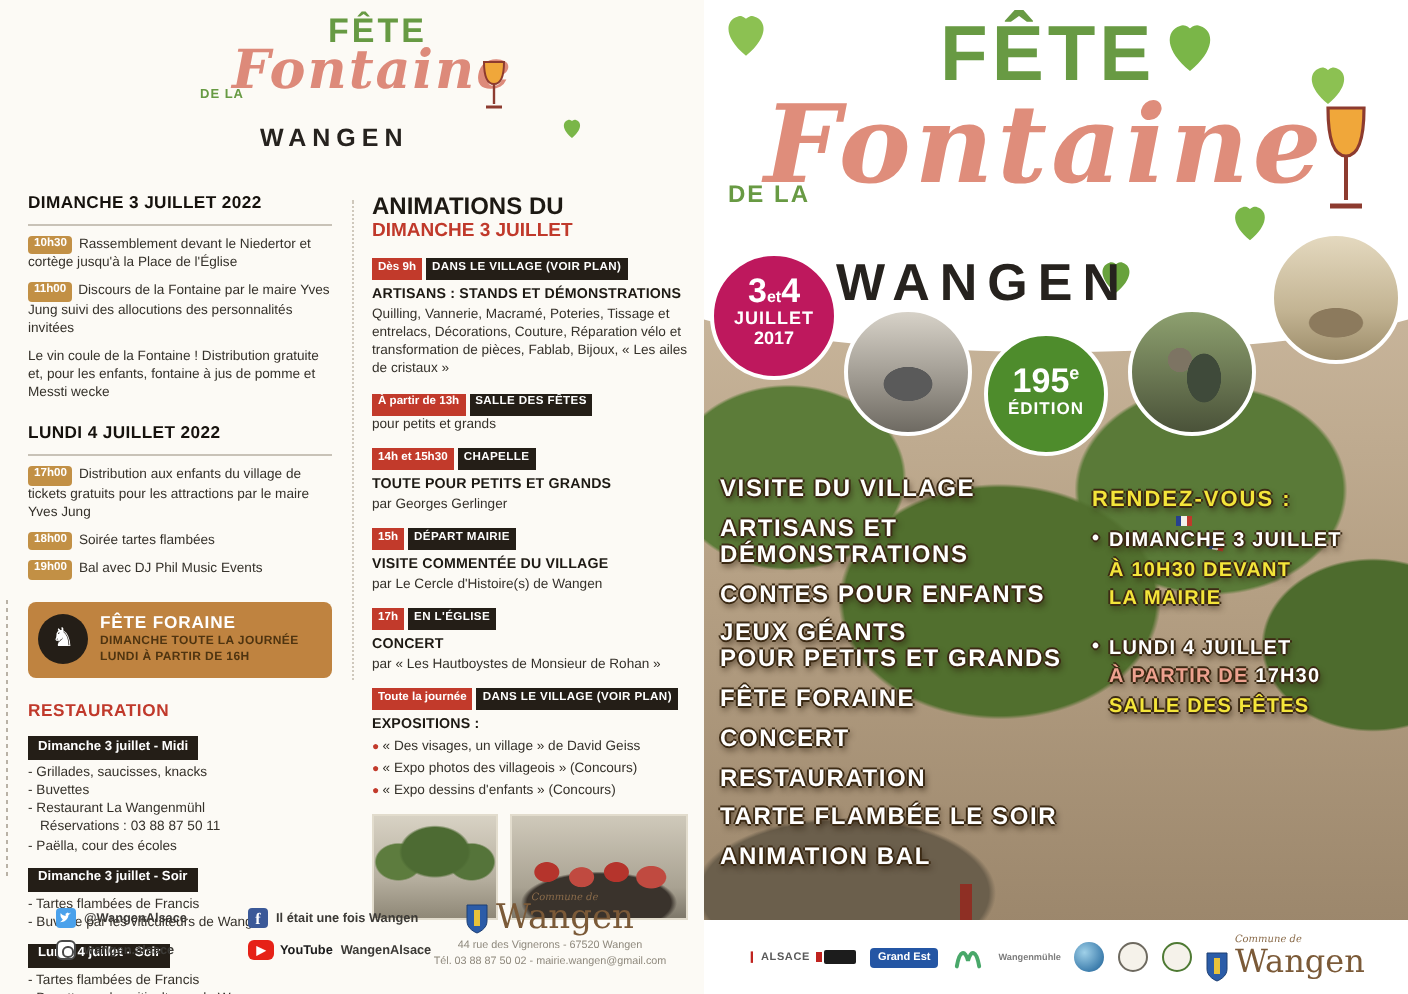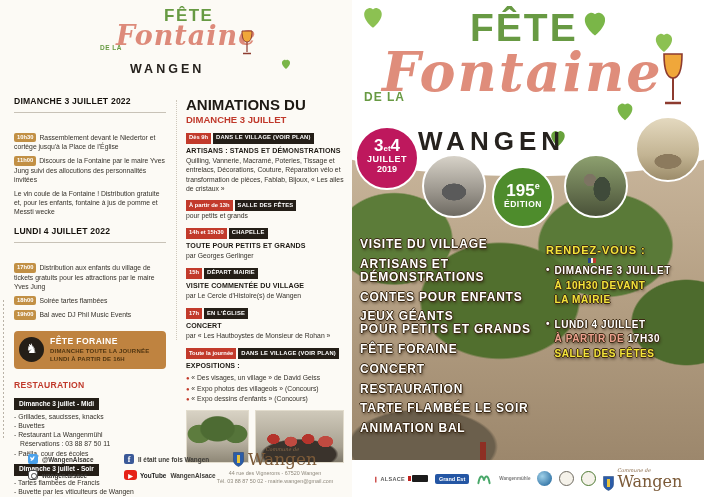--- a/index.html
+++ b/index.html
@@ -17,38 +17,38 @@
   .logo .script { position:absolute; left:28px; top:14px; font-family:"DejaVu Serif", serif; font-style:italic; font-size:27px; font-weight:700; color:#dd8a7a; letter-spacing:1px; }
   .logo .wangen { position:absolute; left:42px; top:56px; font-size:12.5px; font-weight:800; color:#26221e; letter-spacing:3px; }
   .logo svg.glass { position:absolute; left:152px; top:24px; }
   .logo svg.leaf-s { position:absolute; left:192px; top:52px; }
 
   .col { position:absolute; top:96px; font-size:6.8px; color:#35312a; line-height:1.35; }
   #col1 { left:14px; width:152px; }
   #col2 { left:186px; width:158px; }
   .vdivider { position:absolute; left:176px; top:100px; height:240px; border-left:1px dotted #cfc8bc; }
 
-  .sec-title { font-size:8.6px; font-weight:800; color:#16120d; letter-spacing:.2px; border-bottom:1px solid #c8c2b7; padding-bottom:4px; margin-bottom:20px; }
+  .sec-title { font-size:8.6px; font-weight:800; color:#16120d; letter-spacing:.2px; border-bottom:1px solid #c8c2b7; padding-bottom:4px; margin-bottom:5px; }
   .sec-title.mt { margin-top:10px; }
   .ev { margin:4.5px 0; }
   .tb { display:inline-block; background:#c29045; color:#fff; font-size:5.8px; font-weight:800; padding:1px 3px; border-radius:2px; margin-right:3px; vertical-align:1px; }
   .note { margin:4.5px 0; }
 
   .foraine { position:relative; margin-top:11px; background:#bf8340; border-radius:4px; padding:5px 4px 6px 36px; min-height:37px; }
   .foraine .circ { position:absolute; left:5px; top:6px; width:25px; height:25px; border-radius:50%; background:#241e17; color:#fff; display:flex; align-items:center; justify-content:center; font-size:13px; }
   .foraine .ft { font-size:8.6px; font-weight:800; color:#fff; letter-spacing:.4px; }
   .foraine .fl { font-size:6px; font-weight:800; color:#4f3410; letter-spacing:.2px; }
 
   .resto-title { margin-top:11px; font-size:8.6px; font-weight:800; color:#c0392b; letter-spacing:.3px; }
   .black-badge { display:inline-block; background:#241e17; color:#fff; font-size:6.6px; font-weight:700; padding:1.5px 5px; margin:6px 0 2px; }
   .ri { padding-left:6px; }
   .ri::before { content:"-  "; margin-left:-6px; }
   .pre { white-space:pre-line; }
 
-  .an-t1 { font-size:15px; font-weight:800; color:#1d1913; line-height:1.2; }
+  .an-t1 { font-size:12px; font-weight:800; color:#1d1913; line-height:1.2; }
   .an-t2 { font-size:9.5px; font-weight:800; color:#c0392b; line-height:1.2; }
   .blk { margin-top:7px; }
   .bdg-time { display:inline-block; background:#c23a2b; color:#fff; font-size:5.8px; font-weight:800; padding:1.5px 3px; }
   .bdg-place { display:inline-block; background:#241e17; color:#fff; font-size:5.8px; font-weight:700; padding:1.5px 3px; margin-left:2px; letter-spacing:.2px; }
   .blk-title { font-size:7.1px; font-weight:800; color:#1d1913; margin-top:3px; letter-spacing:.1px; }
   .expo-item { padding-left:8px; margin-top:1.5px; }
   .expo-item::before { content:"● "; color:#c23a2b; margin-left:-8px; font-size:6px; }
   .photos { display:flex; gap:6px; margin-top:7px; }
   .ph { height:53px; border:1px solid #e2dccd; }
   .ph1 { width:72px; background:
@@ -334,21 +334,21 @@
     <svg class="hl-glass" width="26" height="56" viewBox="0 0 26 56">
       <path d="M4 2 C4 20 8 26 13 26 C18 26 22 20 22 2 Z" fill="#f0a73a" stroke="#8d3b2f" stroke-width="1.6"></path>
       <line x1="13" y1="26" x2="13" y2="48" stroke="#8d3b2f" stroke-width="2"></line>
       <line x1="5" y1="51" x2="21" y2="51" stroke="#8d3b2f" stroke-width="2.5"></line>
     </svg>
     <div class="hl-wangen">WANGEN</div>
 
     <div class="date-circle">
       <div class="d1"><span>3</span><span class="et">et</span><span>4</span></div>
       <div class="d2">JUILLET</div>
-      <div class="d3">2019</div>
+      <div class="d3">2017</div>
     </div>
 
     <div class="photo">
       <div class="wave"></div>
       <div class="pillar"></div>
 
       <div class="flag" style="left:236px;top:106px"></div>
       <div class="flag" style="left:252px;top:118px;transform:rotate(12deg)"></div>
     </div>
 

